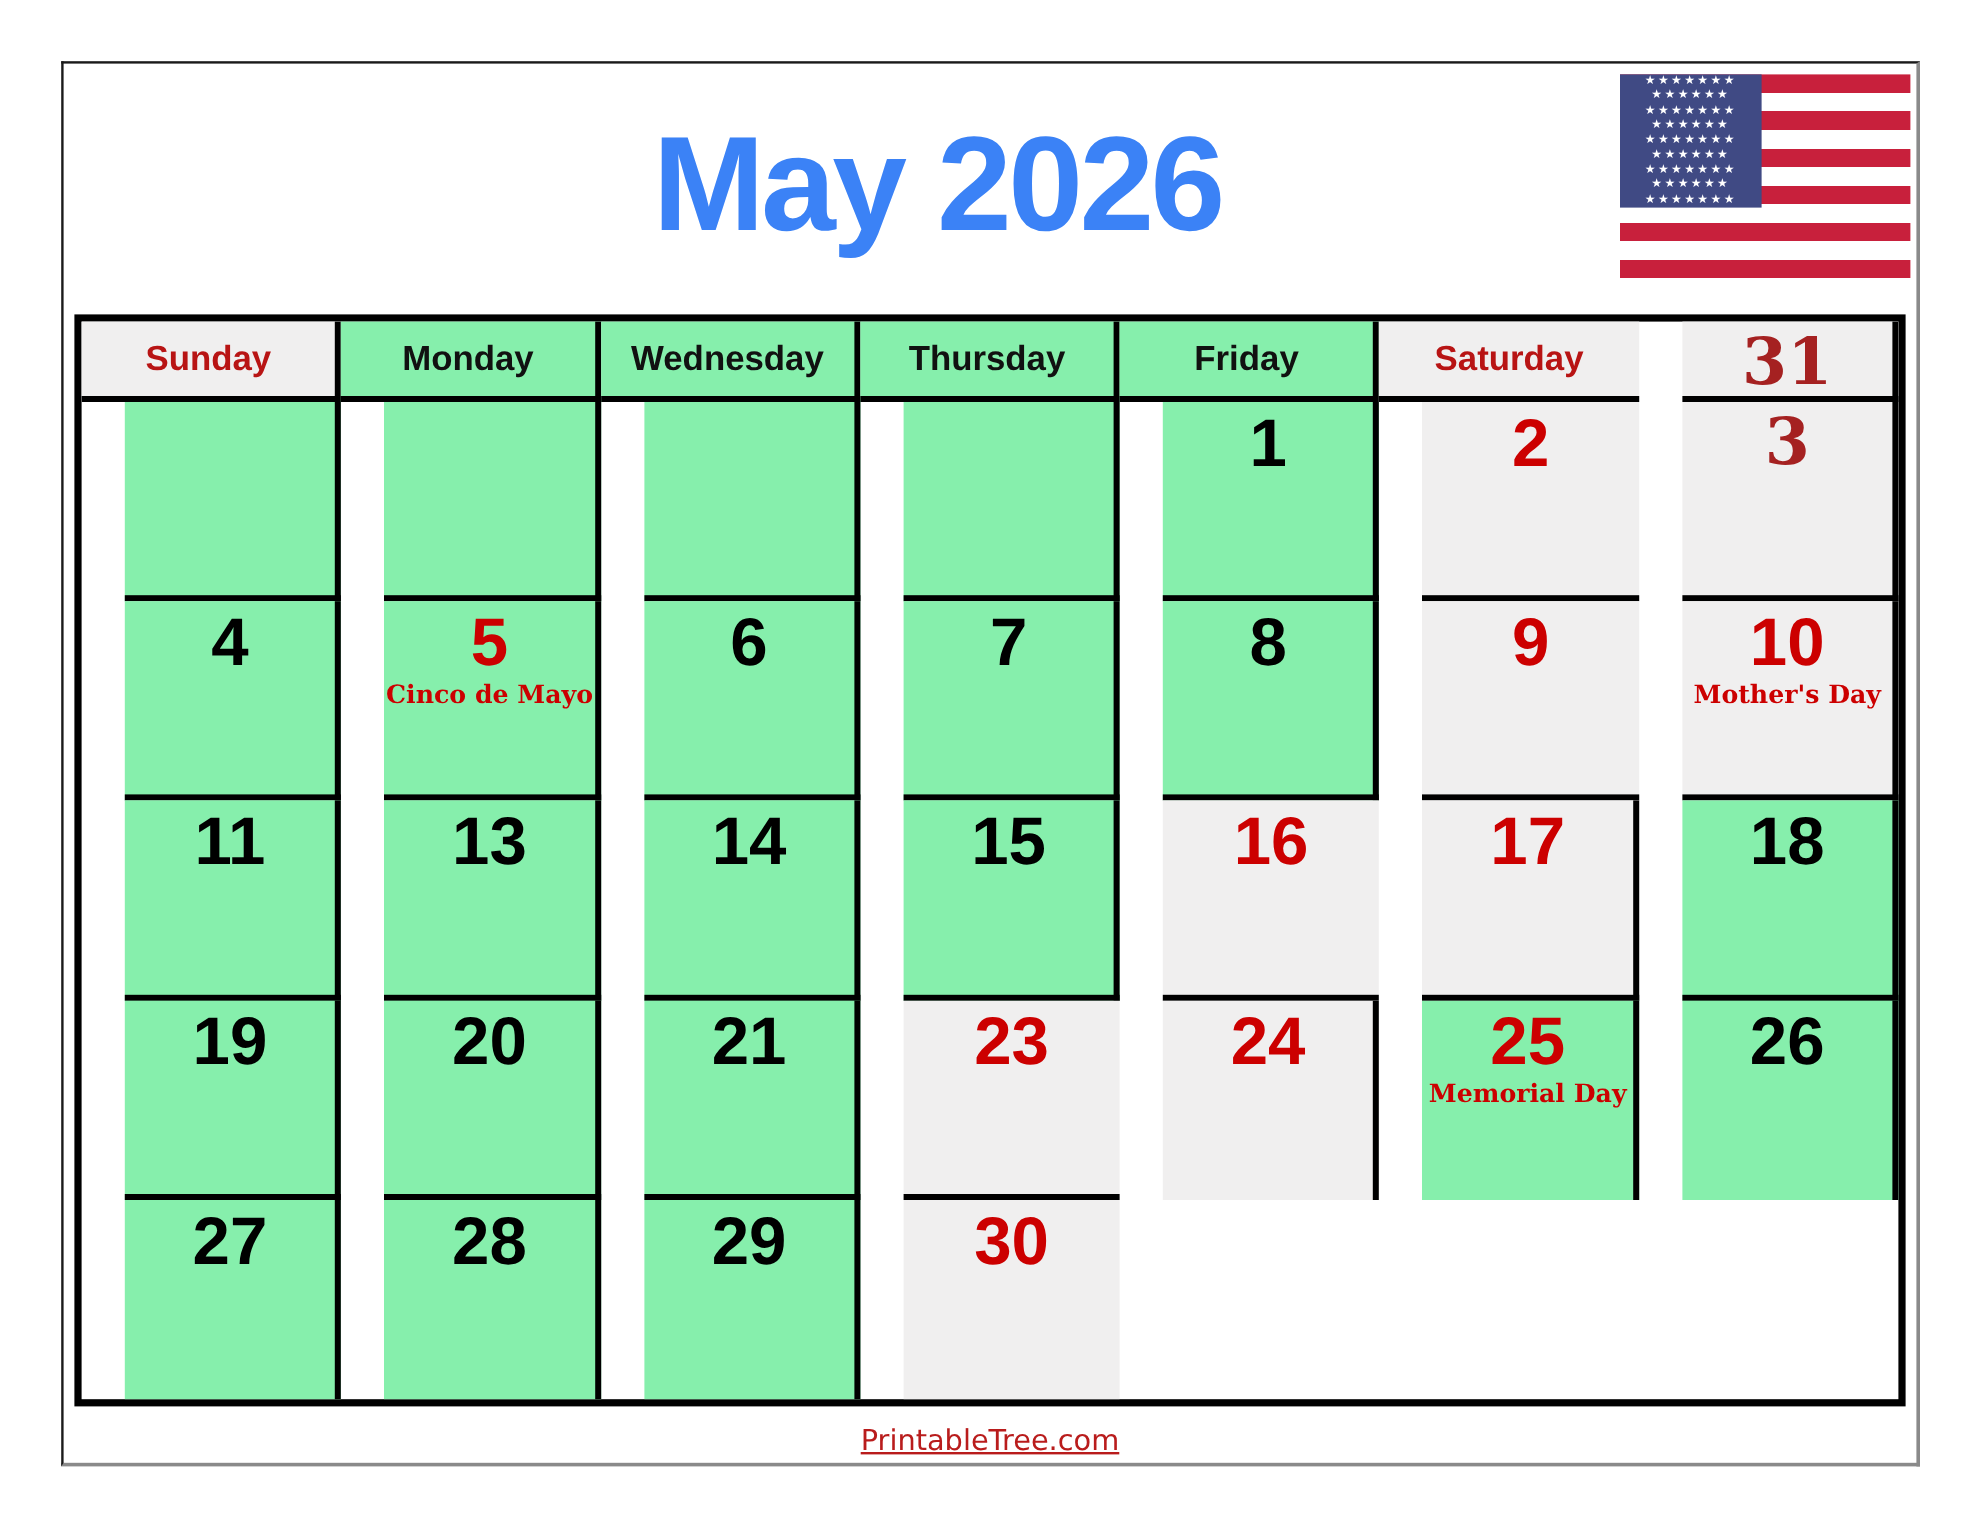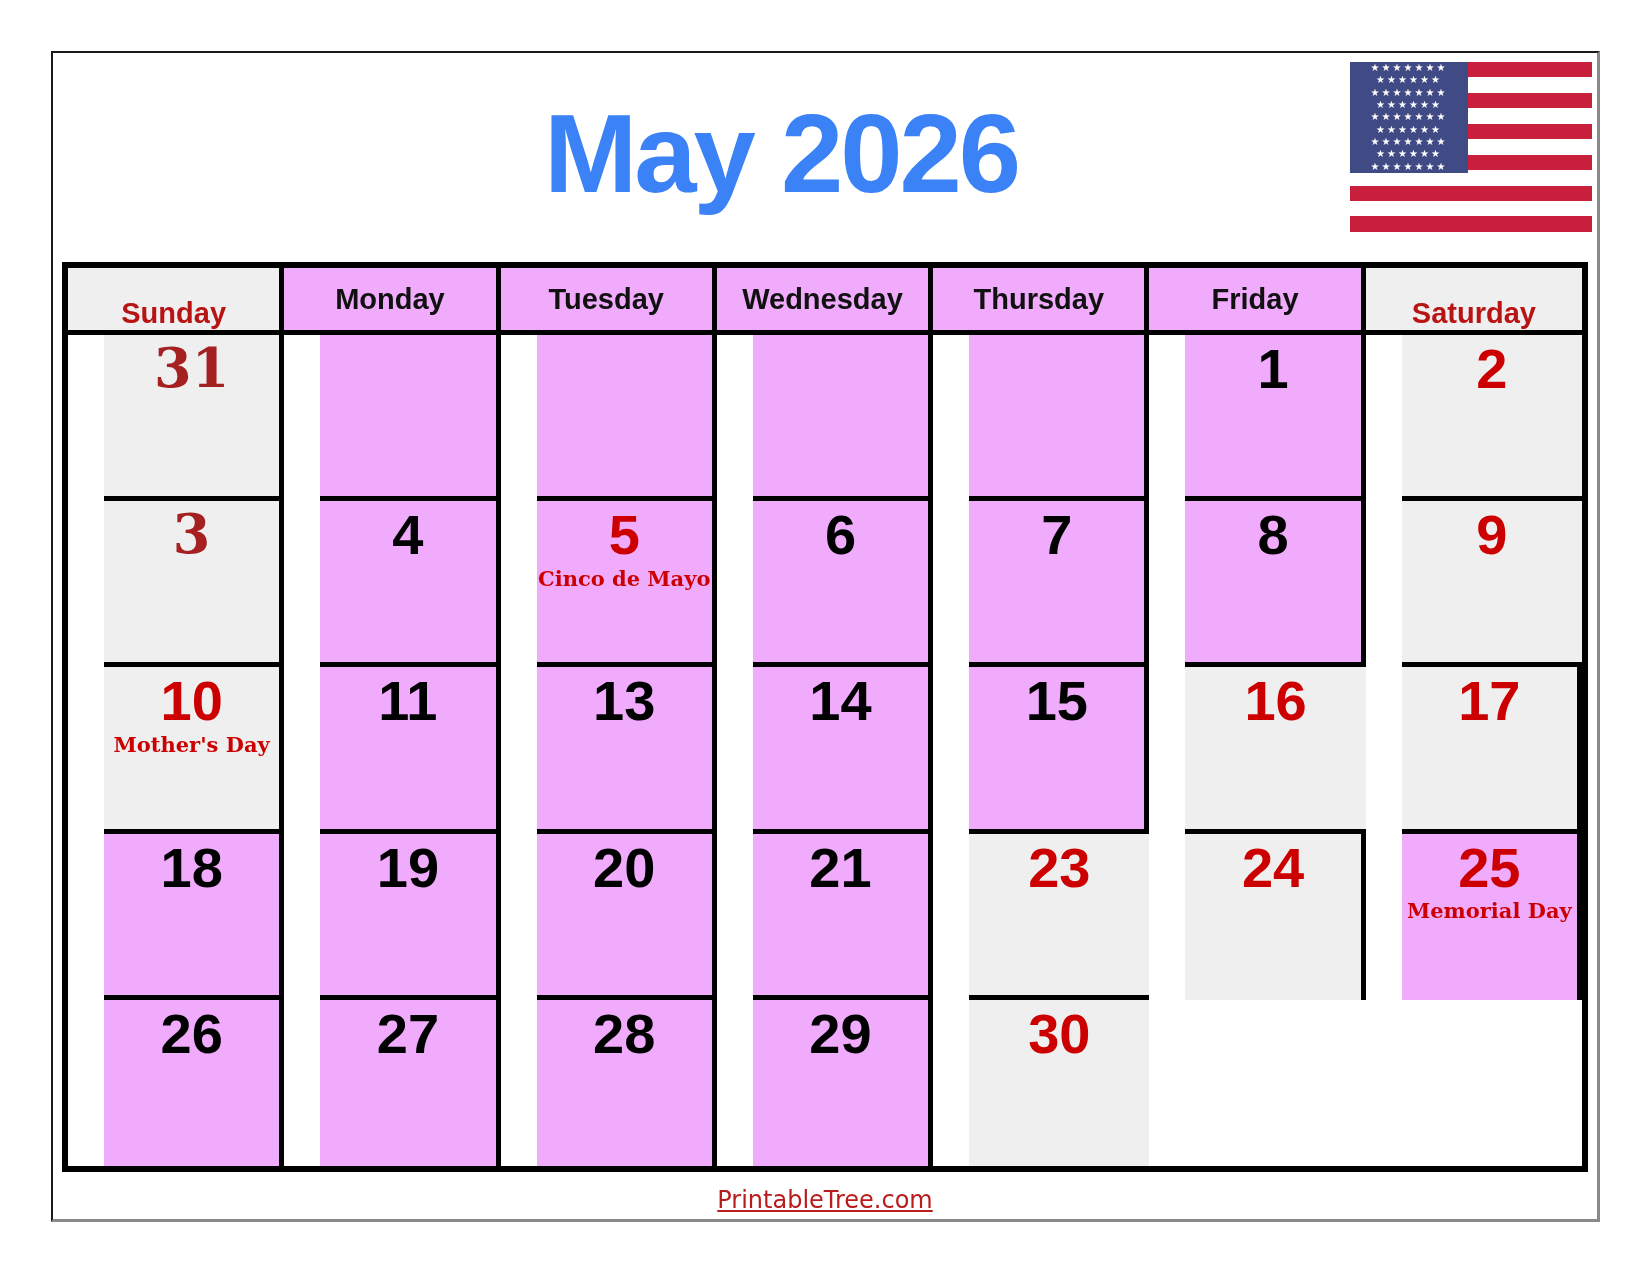--- a/index.html
+++ b/index.html
@@ -50,31 +50,31 @@
     border:6px solid #000000;
     display:grid;
     grid-template-columns:repeat(7,1fr);
     grid-template-rows:67px repeat(5,1fr);
     background:#ffffff;
   }
   .cell{
     box-sizing:border-box;
     border-right:5px solid #000000;
     border-bottom:5px solid #000000;
-    background:#f0abfc;
+    background:#86efac;
     overflow:hidden;
   }
   .cell.col-6{border-right:none;}
   .cell.row-5{border-bottom:none;}
   .cell.weekend{background:#F0EFEF;}
   .head-cell{
     display:flex;align-items:center;justify-content:center;
     font-weight:bold;font-size:29px;color:#111111;
   }
-  .head-cell.weekend{color:#B81414;align-items:flex-end;}
+  .head-cell.weekend{color:#B81414;}
   .date-cell{
     display:flex;flex-direction:column;align-items:center;
     padding-top:5px;
     margin-left:36px;
   }
   .date-num{
     font-size:56px;line-height:1.05;font-weight:bold;color:#000000;
     font-family:"Liberation Sans", sans-serif;
   }
   .date-num.red{color:#CC0000;}
@@ -119,23 +119,20 @@
         <div class="star-row">★★★★★★★</div>
       </div>
   </div>
 
   <div class="calendar" id="calendar-grid">
       <div class="cell head-cell col-0 row-0 weekend">
         <span>Sunday</span>
       </div>
       <div class="cell head-cell col-1 row-0">
         <span>Monday</span>
-      </div>
-      <div class="cell head-cell col-2 row-0">
-        <span>Tuesday</span>
       </div>
       <div class="cell head-cell col-3 row-0">
         <span>Wednesday</span>
       </div>
       <div class="cell head-cell col-4 row-0">
         <span>Thursday</span>
       </div>
       <div class="cell head-cell col-5 row-0">
         <span>Friday</span>
       </div>

